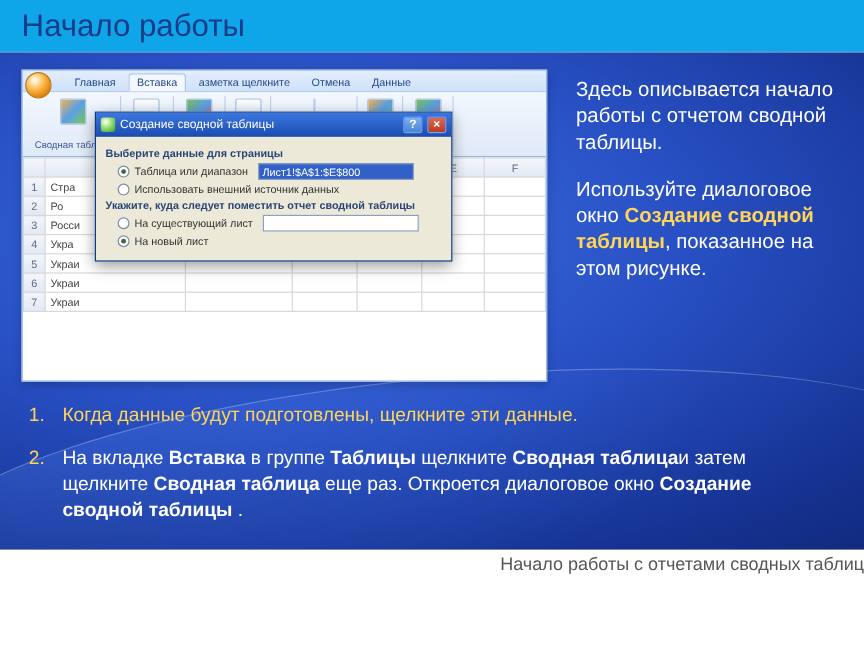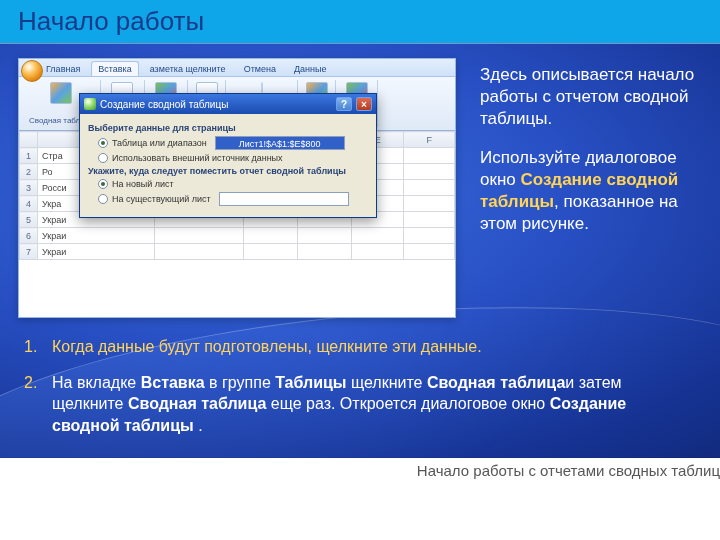--- a/index.html
+++ b/index.html
@@ -54,21 +54,21 @@
     font-size: 9px;
     color: #333;
     overflow: hidden;
   }
   .ribbon-tabs {
     display: flex;
     background: linear-gradient(#e3eefc,#cfe1f9);
     border-bottom: 1px solid #a9c5ea;
     height: 18px;
     align-items: flex-end;
-    padding-left: 20px;
+    padding-left: 36px;
     gap: 4px;
   }
   .ribbon-tabs span {
     padding: 2px 6px;
     font-size: 9px;
     color: #244b8b;
     border: 1px solid transparent;
     border-bottom: none;
   }
   .ribbon-tabs span.sel {
@@ -186,21 +186,20 @@
   .dlg-input {
     display:inline-block;
     width: 130px; height: 14px;
     border: 1px solid #8ca0be;
     background: #fff;
     padding: 0 3px;
     font-size: 9px;
     line-height: 14px;
     margin-left: 4px;
     color:#000;
-    text-align:center;
   }
   .dlg-input.sel { background:#3060c8; color:#fff; }
   .dlg-btn-row { display:flex; justify-content:center; gap:8px; margin-top:8px;}
   .dlg-btn {
     min-width: 56px; height: 18px;
     border: 1px solid #8a9ab2;
     background: linear-gradient(#fff,#e6e6de);
     font-size: 9px;
     display:flex;align-items:center;justify-content:center;
     border-radius: 2px;
@@ -391,27 +390,27 @@
           <span class="r sel"></span>
           <span>Таблица или диапазон</span>
           <span class="dlg-input sel">Лист1!$A$1:$E$800</span>
         </div>
         <div class="dlg-radio">
           <span class="r"></span>
           <span>Использовать внешний источник данных</span>
         </div>
         <div class="lbl">Укажите, куда следует поместить отчет сводной таблицы</div>
         <div class="dlg-radio">
-          <span class="r sel"></span>
-          <span>На новый лист</span>
-        </div>
-        <div class="dlg-radio">
           <span class="r"></span>
           <span>На существующий лист</span>
           <span class="dlg-input"></span>
+        </div>
+        <div class="dlg-radio">
+          <span class="r sel"></span>
+          <span>На новый лист</span>
         </div>
       </div>
     </div>
   </div>
 
   <div class="rcol">
     <p>Здесь описывается начало работы с отчетом сводной таблицы.</p>
     <p>
       <span>Используйте диалоговое окно </span><b>Создание сводной таблицы</b><span>, показанное на этом рисунке.</span>
     </p>

